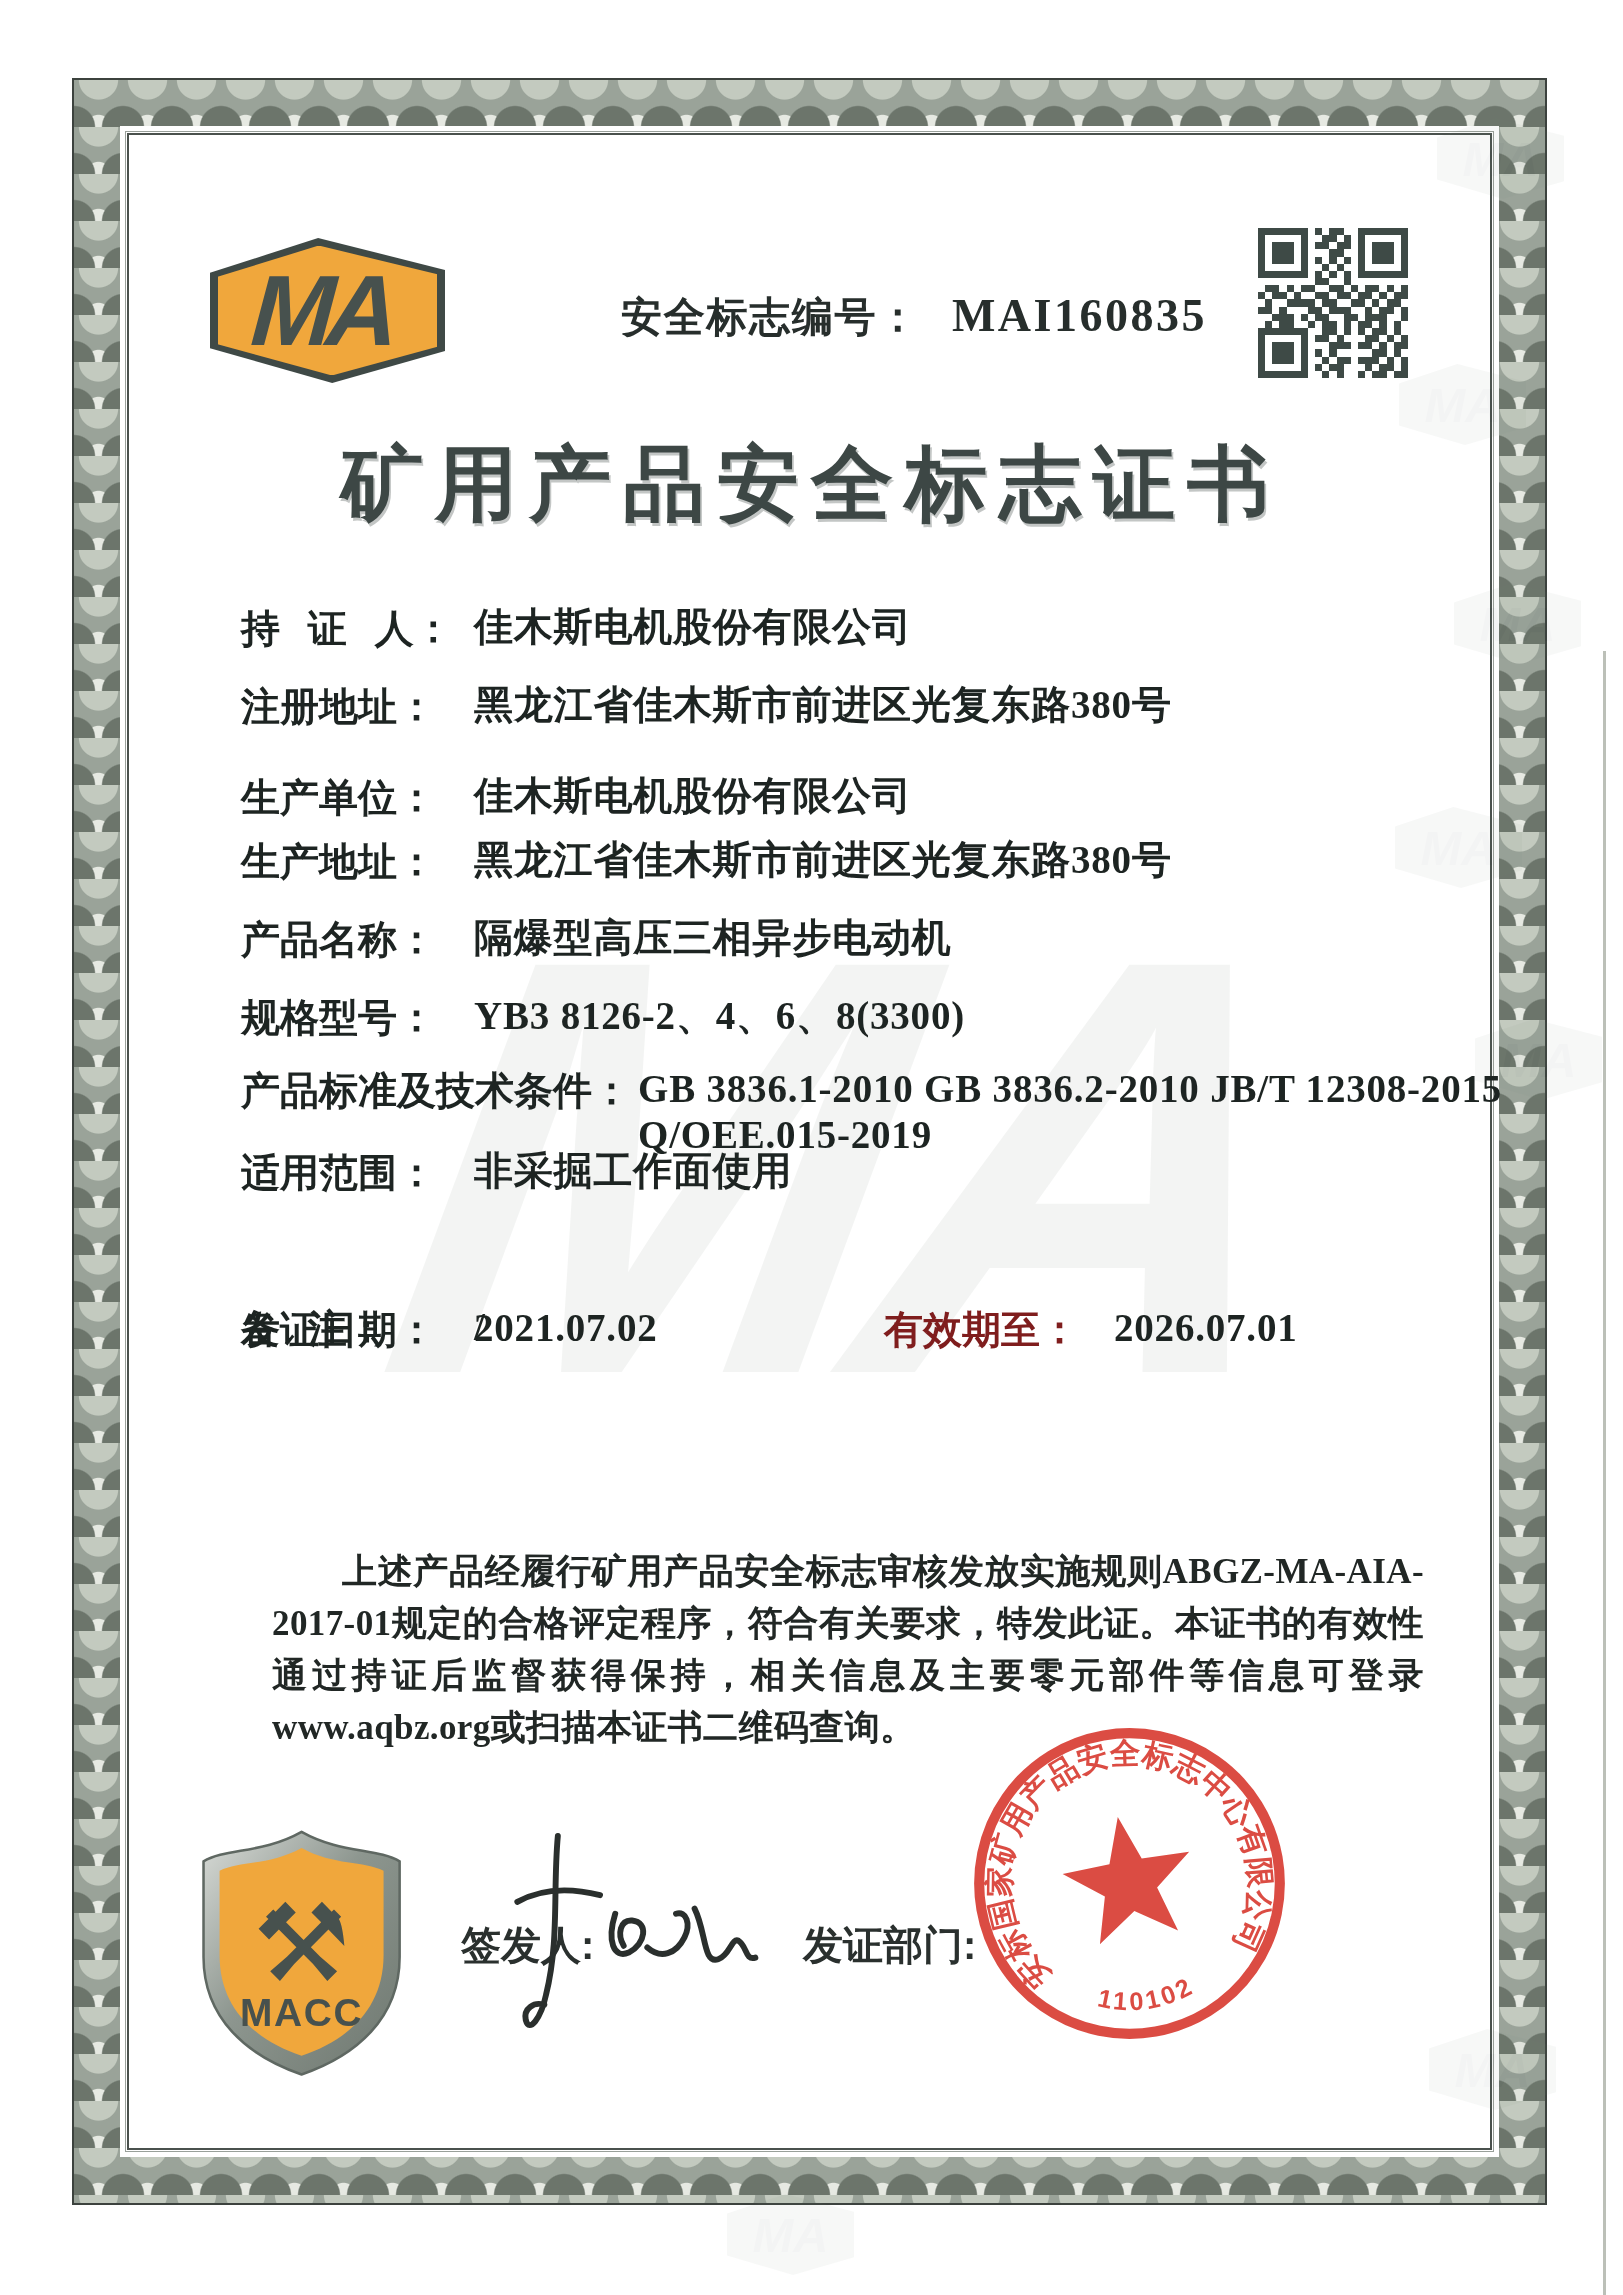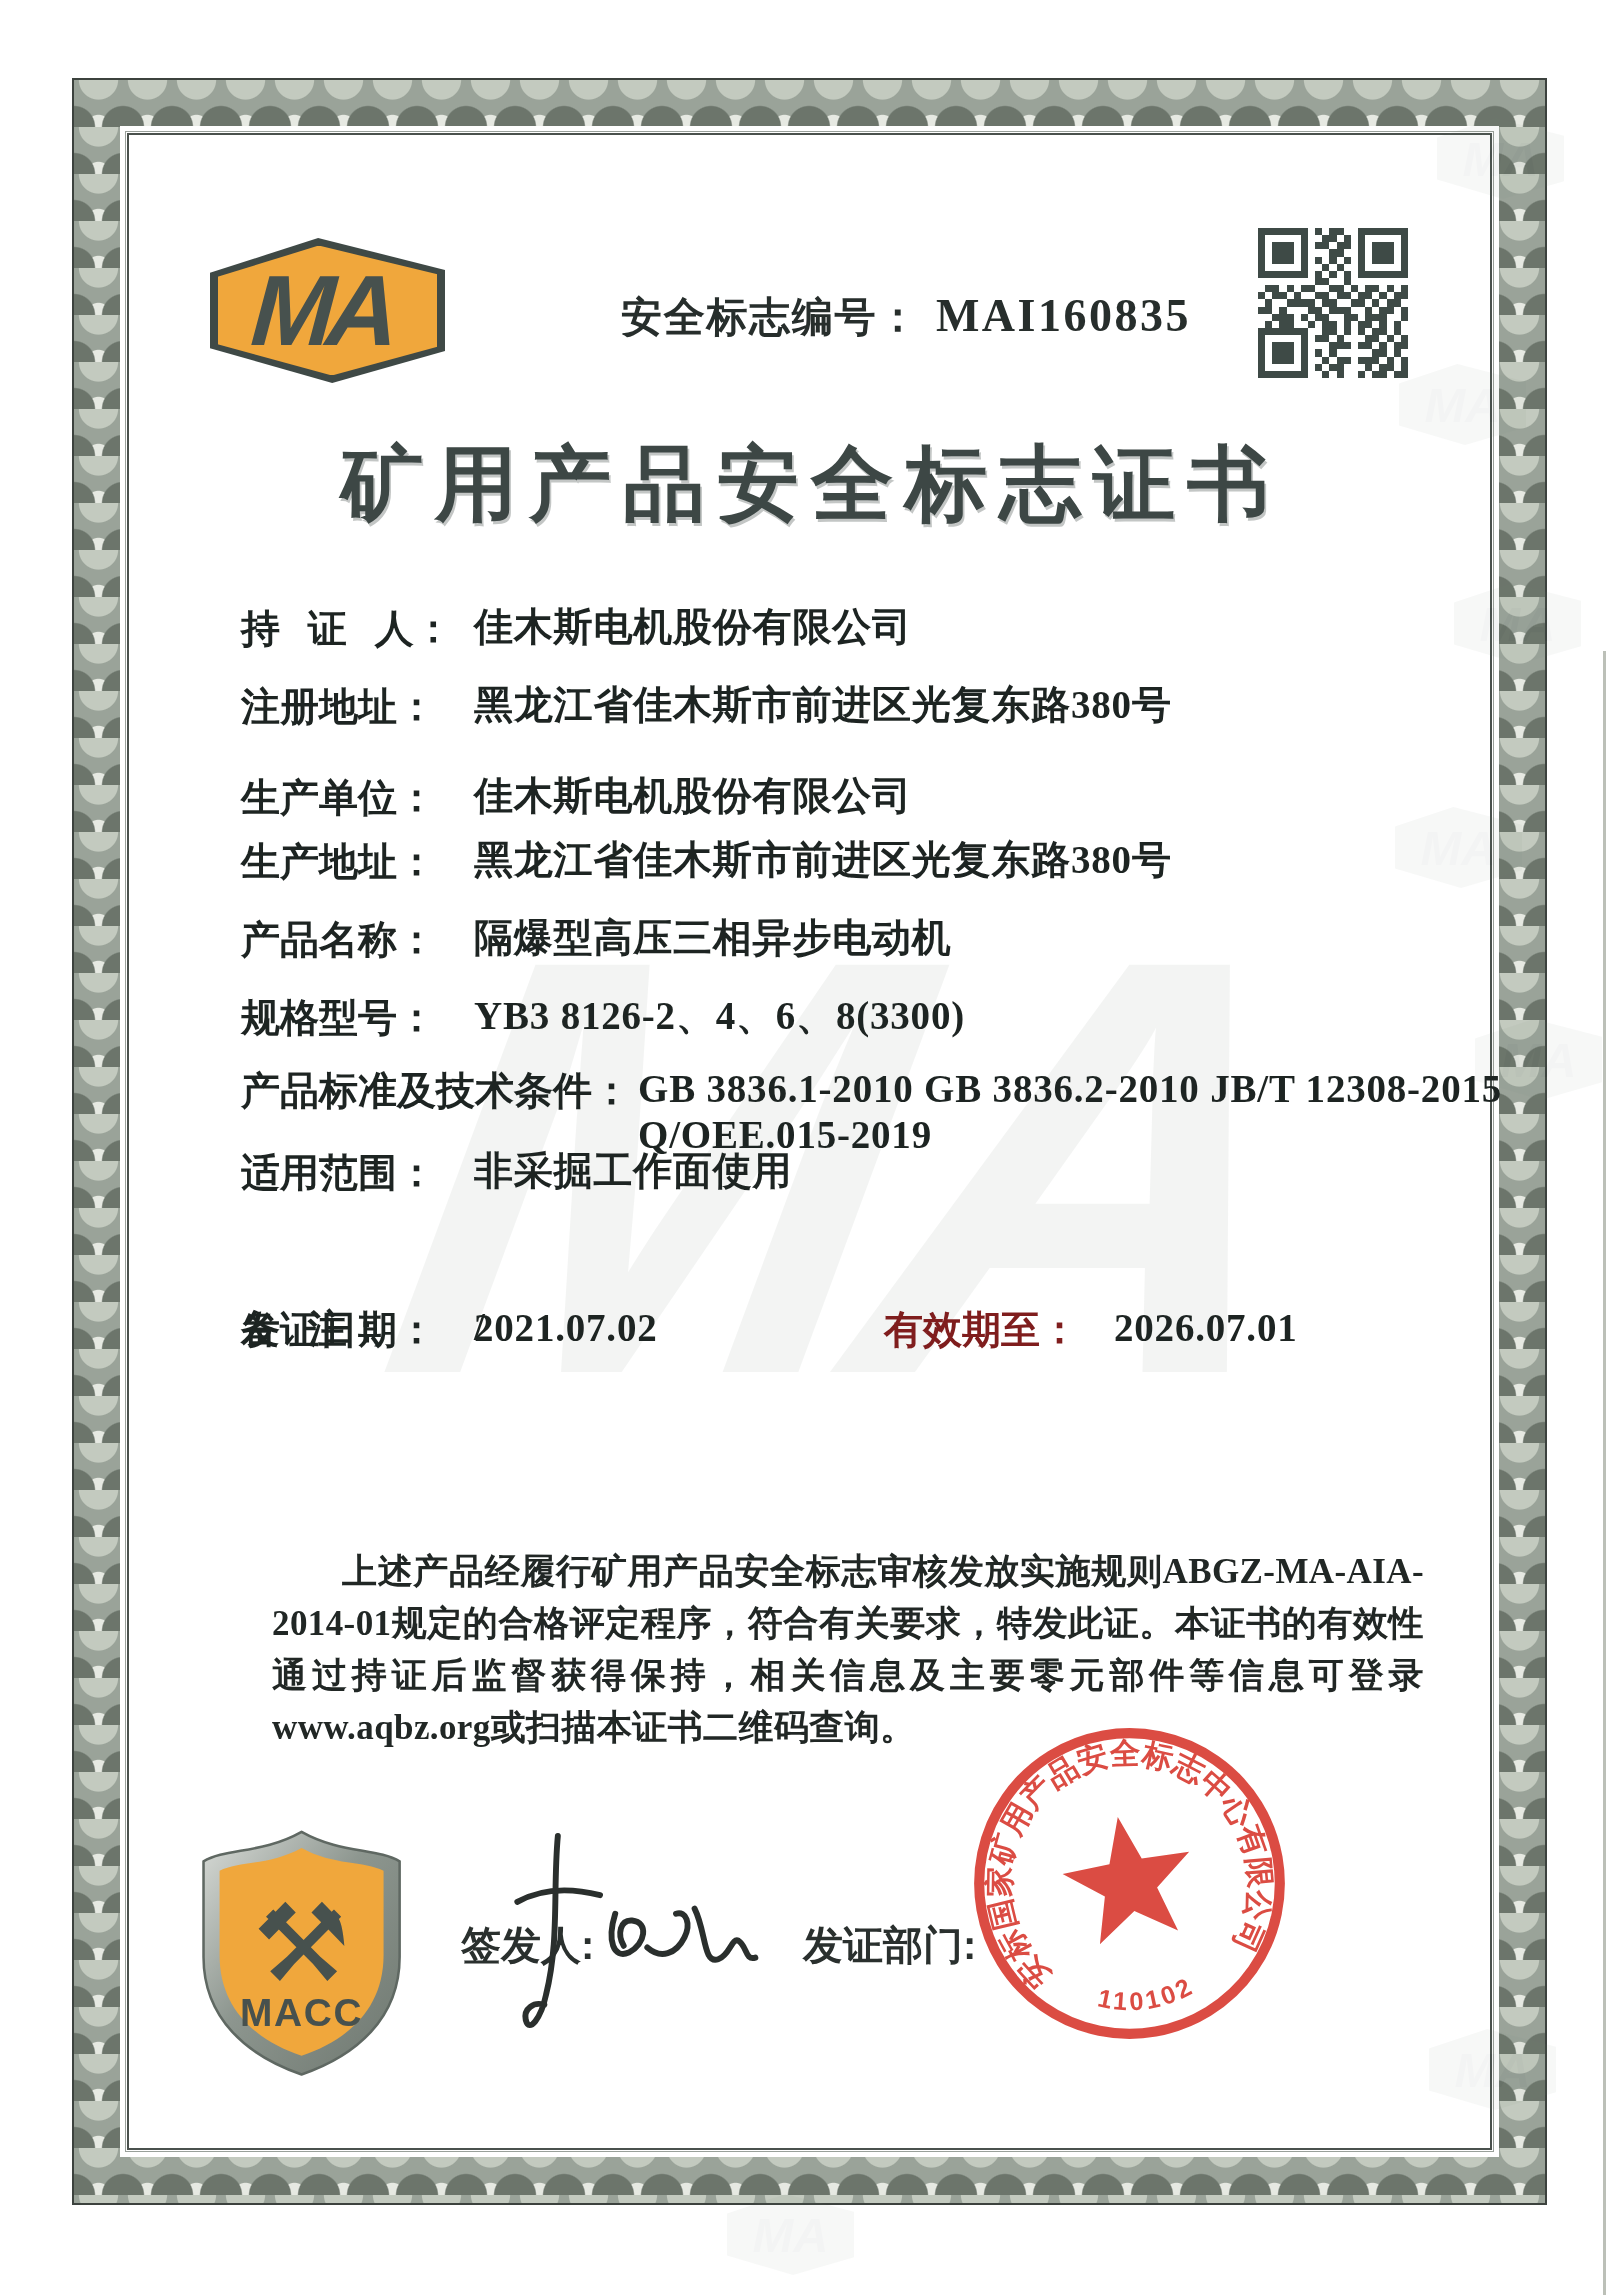--- a/index.html
+++ b/index.html
@@ -38,21 +38,21 @@
         clip-path:polygon(0% 24%,46% 0%,100% 22%,100% 78%,52% 100%,0% 76%);
         background:#3f4946;}
   .ma-badge-inner{position:absolute;left:7.6px;top:7.6px;right:7.6px;bottom:7.6px;
         clip-path:polygon(0% 24%,46% 0%,100% 22%,100% 78%,52% 100%,0% 76%);
         background:var(--accent-orange,#f0a73c);
         display:flex;align-items:center;justify-content:center;}
   .ma-badge-text{font:italic 900 100px "Liberation Sans",sans-serif;
         color:var(--logo-dark,#47514e);letter-spacing:-8.5px;transform:skewX(-4deg);
         padding-right:12px;}
   .certno{position:absolute;left:621px;top:289px;z-index:4;display:flex;
-        align-items:baseline;gap:16px;}
+        align-items:baseline;gap:32px;}
   .certno .lab{font:700 41px "Liberation Sans",sans-serif;color:#272e2c;letter-spacing:1.7px;}
   .certno .val{font:700 46px "Liberation Serif",serif;color:#272e2c;letter-spacing:2.5px;}
   .qr{position:absolute;left:1258px;top:228px;width:150px;height:150px;z-index:4;}
 
   
   .cert-title{position:absolute;left:194px;top:430px;width:1234px;z-index:4;
         text-align:center;font:900 82px "Liberation Serif",serif;
         color:var(--title-color,#3d4745);letter-spacing:12px;
         text-shadow:1.7px 2.5px 0 rgba(56,66,63,.30);}
 
@@ -423,21 +423,21 @@
       <span class="v3">2026.07.01</span>
     </div>
     <div class="frow frow-9">
       <span class="flabel">备   注：</span>
       <div class="fvals">
         <span class="v1">/</span>
       </div>
     </div>
   </div>
 
-<div class="para">上述产品经履行矿用产品安全标志审核发放实施规则ABGZ-MA-AIA-2014-01规定的合格评定程序，符合有关要求，特发此证。本证书的有效性通过持证后监督获得保持，相关信息及主要零元部件等信息可登录www.aqbz.org或扫描本证书二维码查询。</div>
+<div class="para">上述产品经履行矿用产品安全标志审核发放实施规则ABGZ-MA-AIA-2017-01规定的合格评定程序，符合有关要求，特发此证。本证书的有效性通过持证后监督获得保持，相关信息及主要零元部件等信息可登录www.aqbz.org或扫描本证书二维码查询。</div>
 
 <svg class="shield" width="224" height="258" viewBox="0 0 265 305">
   <defs>
     <linearGradient id="rim" x1="0" y1="0" x2="1" y2="1">
       <stop offset="0" stop-color="#d9dcd8"></stop>
         <stop offset=".45" stop-color="#8d968f"></stop>
       <stop offset="1" stop-color="#6e776f"></stop>
     </linearGradient>
   </defs>
   <path d="M132,8 C178,34 222,27 248,43 L248,156 C248,229 196,273 132,295 C68,273 16,229 16,156 L16,43 C42,27 86,34 132,8 Z" fill="url(#rim)" stroke="#5f6862" stroke-width="3"></path>

